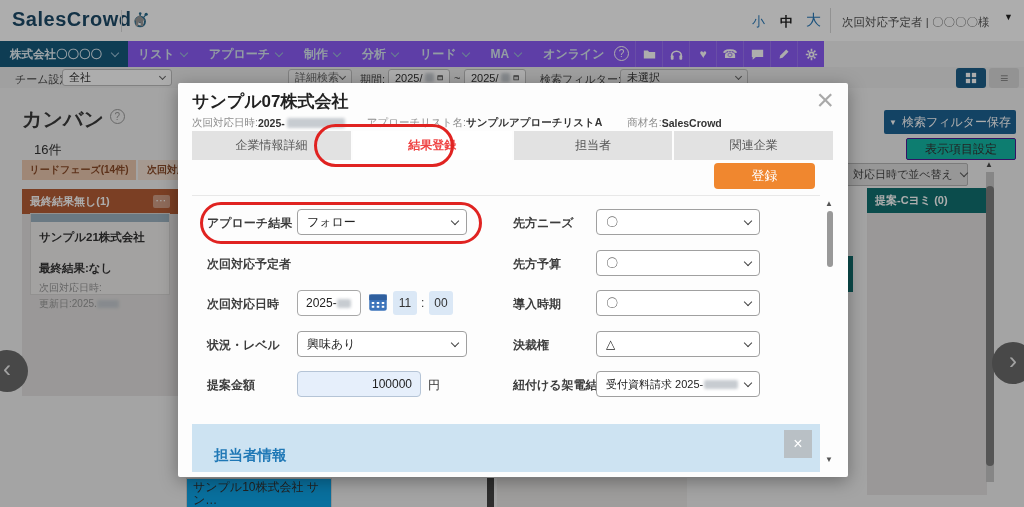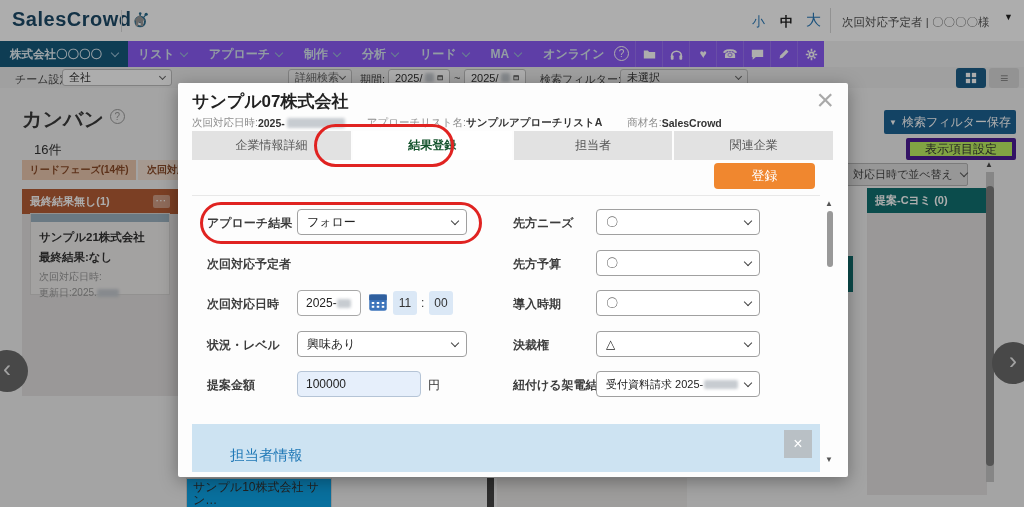--- a/index.html
+++ b/index.html
@@ -44,63 +44,63 @@
   .kanban-title { position:absolute; left:22px; top:18px; font-size:20px; font-weight:bold; color:#3a3a3a; }
   .help-circle { display:inline-block; width:15px; height:15px; border:1.5px solid #9a9a9a; border-radius:50%; color:#9a9a9a; font-size:10px; line-height:14px; text-align:center; vertical-align:6px; margin-left:6px; font-weight:normal; }
   .kanban-count { position:absolute; left:22px; top:53px; font-size:13px; color:#333;margin-left:12px; }
   .phase-tab { position:absolute; top:72px; height:20px; font-size:10px; font-weight:bold; color:#8a4a28; display:flex; align-items:center; justify-content:center; }
   .col-header { position:absolute; height:25px; color:#fff; font-size:11px; font-weight:bold; display:flex; align-items:center; padding:0 8px; }
   .col-body { position:absolute; background:#e3e1e0; }
   .more-btn { margin-left:auto; width:17px; height:13px; background:rgba(255,255,255,.4); border-radius:2px; font-size:8px; line-height:12px; text-align:center; letter-spacing:1px; }
   .kcard { position:absolute; background:#f1efee; border:1px solid #d8d6d5; }
   .kcard .strip { height:8px; background:#9db3c2; }
   .kcard .l1 { font-size:11.5px; font-weight:bold; color:#333; margin:8px 8px 0; }
-  .kcard .l2 { font-size:11.5px; font-weight:bold; color:#333; margin:5px 8px 0; }
+  .kcard .l2 { font-size:11.5px; font-weight:bold; color:#333; margin:16px 8px 0; }
   .kcard .l3 { font-size:10px; color:#979797; margin:5px 8px 0; }
   .navy-btn { position:absolute; background:#1d6394; color:#fff; font-size:12px; display:flex; align-items:center; justify-content:center; gap:5px; border-radius:2px; }
-  .ghost-btn { position:absolute; background:#bef264; border:4px solid #4c1d95; color:#333; font-size:12px; display:flex; align-items:center; justify-content:center; border-radius:2px; }
+  .ghost-btn { position:absolute; background:#14b8a6; border:1px solid #4c1d95; color:#333; font-size:12px; display:flex; align-items:center; justify-content:center; border-radius:2px; }
   .sort-box { position:absolute; left:812px; top:75px; width:156px; height:23px; background:#dfdfdf; border:1px solid #b5b5b5; font-size:11px; color:#444; display:flex; align-items:center; padding-left:40px; border-radius:2px; }
   .sort-box .cv { border-color:#555; margin-left:8px; }
   .pg-scroll-track { position:absolute; left:986px; top:84px; width:8px; height:310px; background:#c6c6c6; }
   .pg-scroll-thumb { position:absolute; left:986px; top:98px; width:8px; height:280px; background:#7e7e7e; border-radius:4px; }
   .pg-arrow { position:absolute; left:985px; font-size:8px; color:#4a4a4a; }
   .edge-chevron { position:absolute; width:42px; height:42px; background:#6a6a6a; border-radius:50%; color:#efefef; font-size:24px; line-height:38px; text-align:center; }
   .bcard { position:absolute; top:390px; width:146px; height:35px; background:#0ea5e9; border:1px solid #d6d4d3; border-bottom:none; padding:2px 6px; font-size:12px; color:#333; line-height:13px; overflow:hidden; }
 
   
   .overlay { position:absolute; left:0; top:0; width:1024px; height:507px; background:rgba(0,0,0,.32); z-index:5; }
 
   
   .modal { position:absolute; left:178px; top:83px; width:670px; height:394px; background:#fdfdfd; z-index:10; box-shadow:0 4px 18px rgba(0,0,0,.35); border-radius:2px; }
   .modal-close { position:absolute; right:14px; top:2px; font-size:30px; font-weight:300; color:#a9a9a9; line-height:30px; }
   .modal-title { position:absolute; left:14px; top:7px; font-size:17px; font-weight:bold; color:#222; }
   .modal-sub { position:absolute; left:14px; top:33px; font-size:10.5px; color:#8c8c8c; display:flex; align-items:center; }
   .modal-sub b { color:#333; }
   .blur { display:inline-block; background:#c7ccd1; border-radius:2px; filter:blur(1.5px); vertical-align:middle; }
   .mtabs { position:absolute; left:14px; top:48px; width:641px; height:29px; display:flex; gap:2px; }
   .mtab { flex:1; background:#e2e2e2; color:#555; font-size:12px; display:flex; align-items:center; justify-content:center; }
-  .mtab.active { background:#fff; color:#14532d; font-weight:bold; }
+  .mtab.active { background:#fff; color:#ef4444; font-weight:bold; }
   .register-btn { position:absolute; left:536px; top:80px; width:101px; height:26px; background:#f0872f; color:#fff; font-size:13px; border-radius:4px; display:flex; align-items:center; justify-content:center; }
   .mdivider { position:absolute; left:14px; top:112px; width:628px; height:1px; background:#e8e8e8; }
   .flabel { position:absolute; font-size:12px; font-weight:bold; color:#3d3d3d; }
   .fsel { position:absolute; height:26px; background:#fff; border:1px solid #a0a0a0; border-radius:4px; font-size:12px; color:#222; display:flex; align-items:center; padding:0 20px 0 9px; }
   .fsel .cv { position:absolute; right:8px; border-color:#444; width:6px; height:6px; margin-top:-2px; }
   .finput { position:absolute; height:26px; border:1px solid #b5c4d6; border-radius:4px; background:#e6effb; font-size:12px; color:#222; padding:0 8px; }
   .finput.white { background:#fff; border-color:#a8a8a8; }
   .timebox { position:absolute; height:24px; width:24px; background:#dbe8f6; border-radius:3px; font-size:12px; color:#333; display:flex; align-items:center; justify-content:center; }
   .tcolon { position:absolute; font-size:12px; color:#333; }
   .funit { position:absolute; font-size:12px; color:#333; }
   .red-oval { position:absolute; border:3px solid #e02321; border-radius:22px; z-index:20; pointer-events:none; }
   .m-scroll-up   { position:absolute; left:647px; top:116px; font-size:8px; color:#555; }
   .m-scroll-down { position:absolute; left:647px; top:372px; font-size:8px; color:#555; }
   .m-scroll-thumb { position:absolute; left:649px; top:128px; width:6px; height:56px; background:#999; border-radius:3px; }
   .person-banner { position:absolute; left:14px; top:341px; width:628px; height:48px; background:#cde3f2; }
-  .person-title { position:absolute; left:22px; top:22px; font-size:14.5px; font-weight:normal; color:#1f78b6;margin-left:16px; }
+  .person-title { position:absolute; left:22px; top:22px; font-size:14.5px; font-weight:bold; color:#1f78b6; }
   .banner-close { position:absolute; right:8px; top:6px; width:28px; height:28px; background:#b9c0c5; color:#fff; font-size:16px; display:flex; align-items:center; justify-content:center; }
-  input { outline:none; }
+  input { outline:none;text-align:right; }
   .kw-input { position:absolute; left:180px; top:69px; width:98px; height:18px; border:1px solid #bfbfbf; border-radius:3px; font-size:11px; padding:0 18px 0 6px; color:#333; background:#fff; }
   .kw-icon { position:absolute; left:262px; top:72px; }
 </style>
 </head>
 <body>
 
 <div id="stage">
 
   <div class="topbar">
     <div class="logo">

